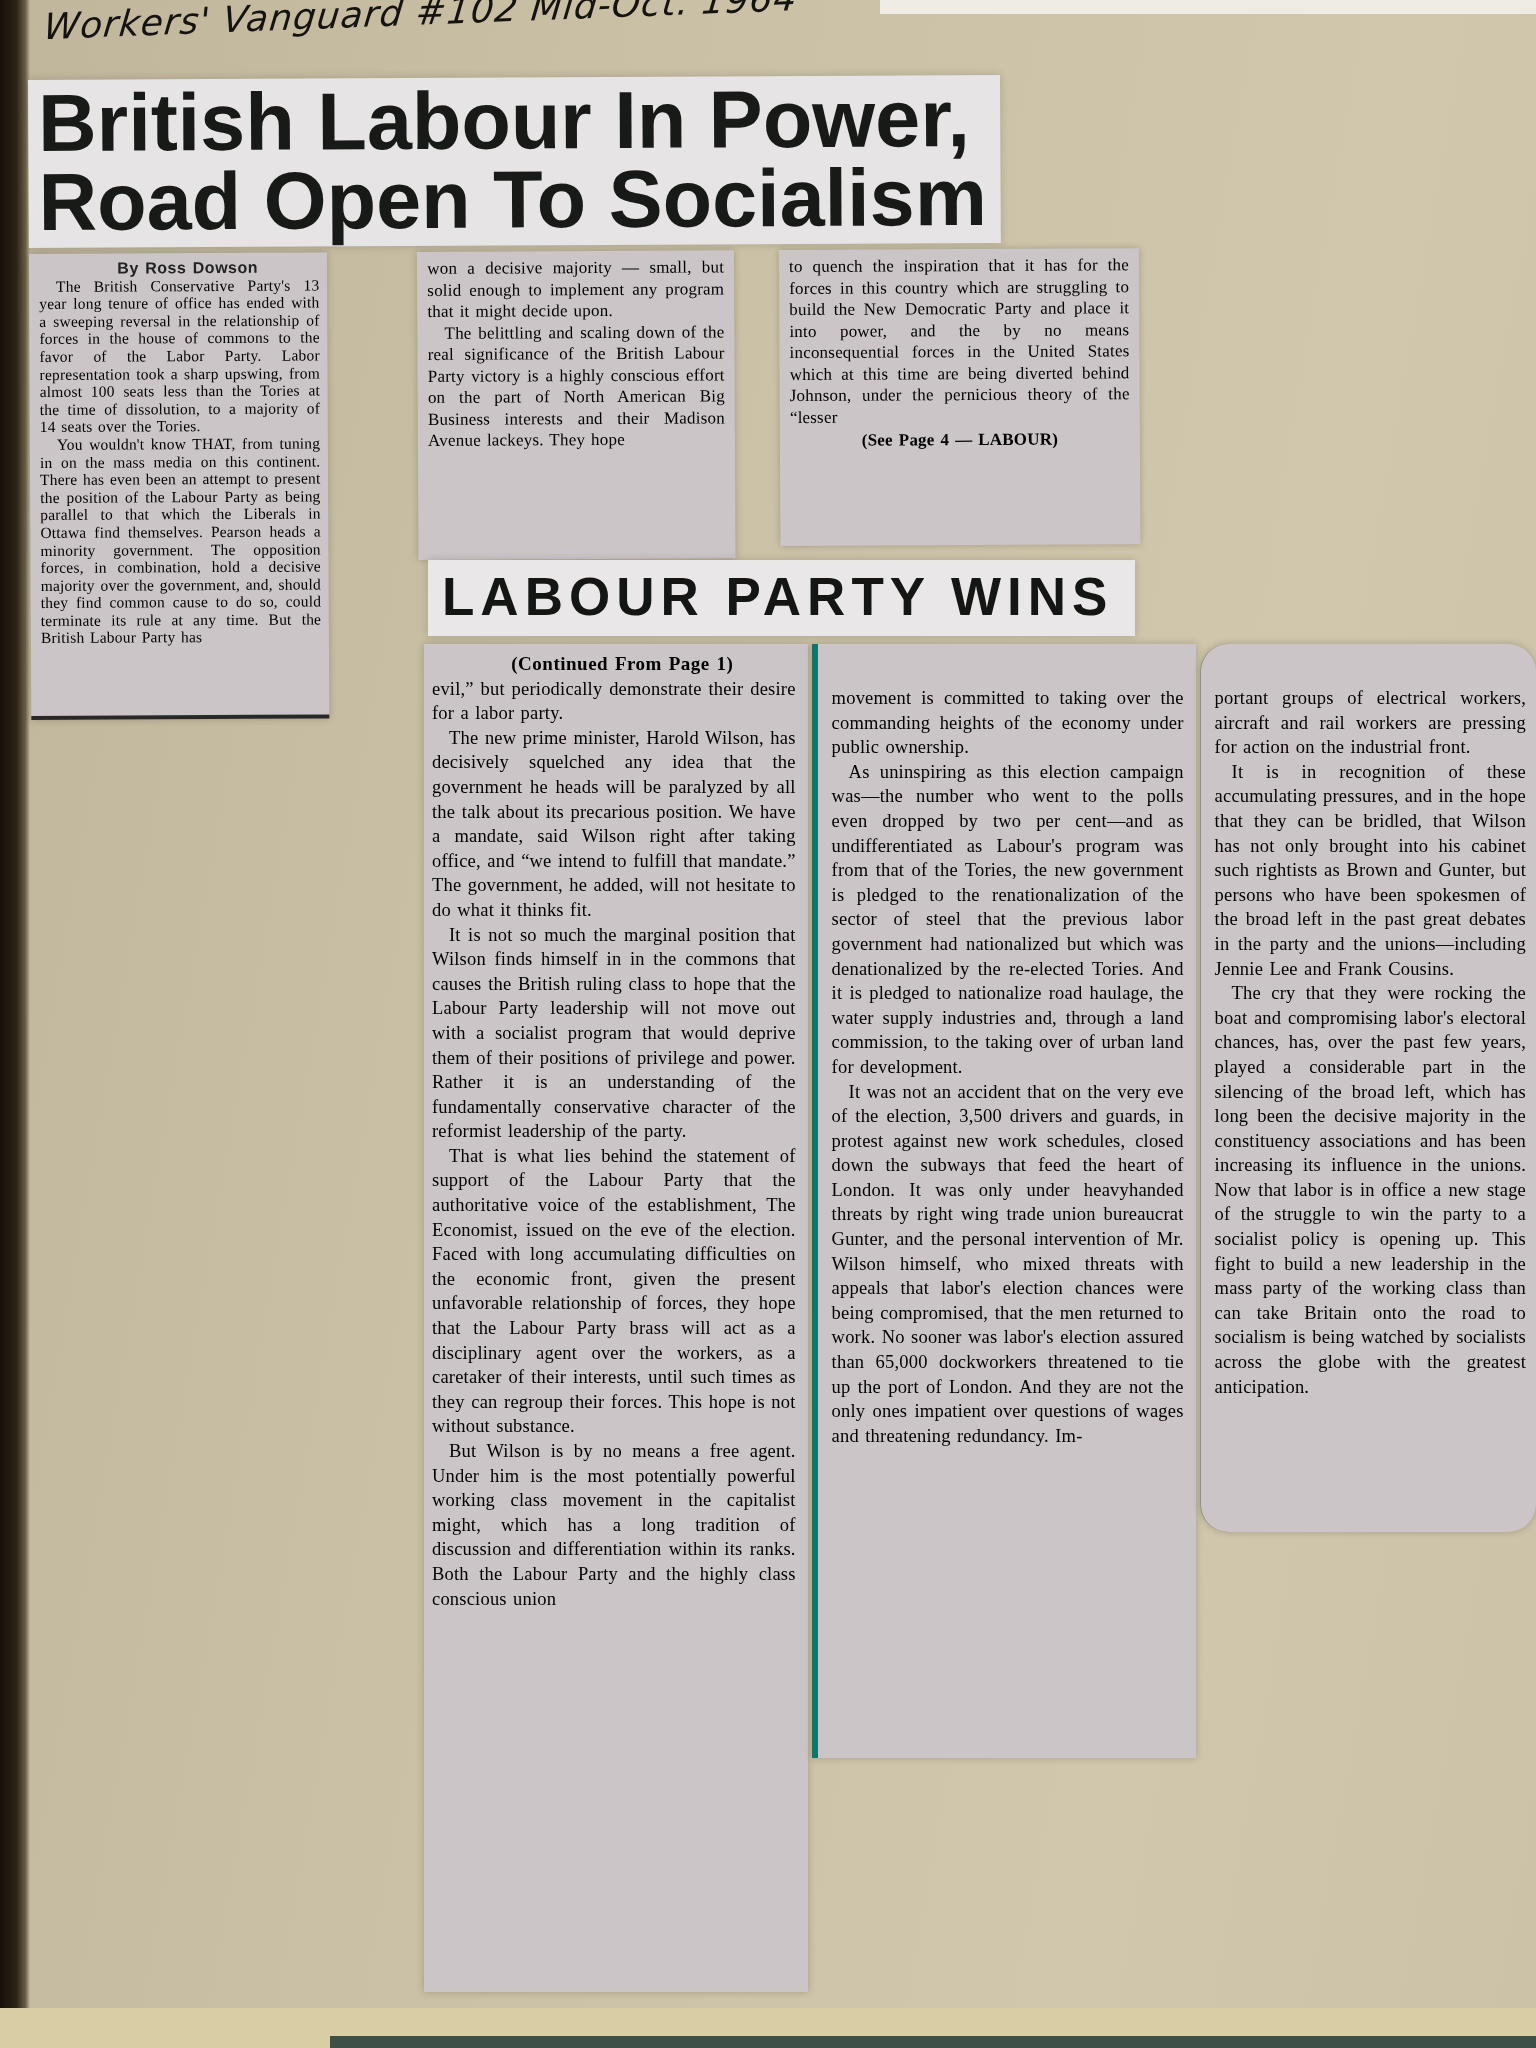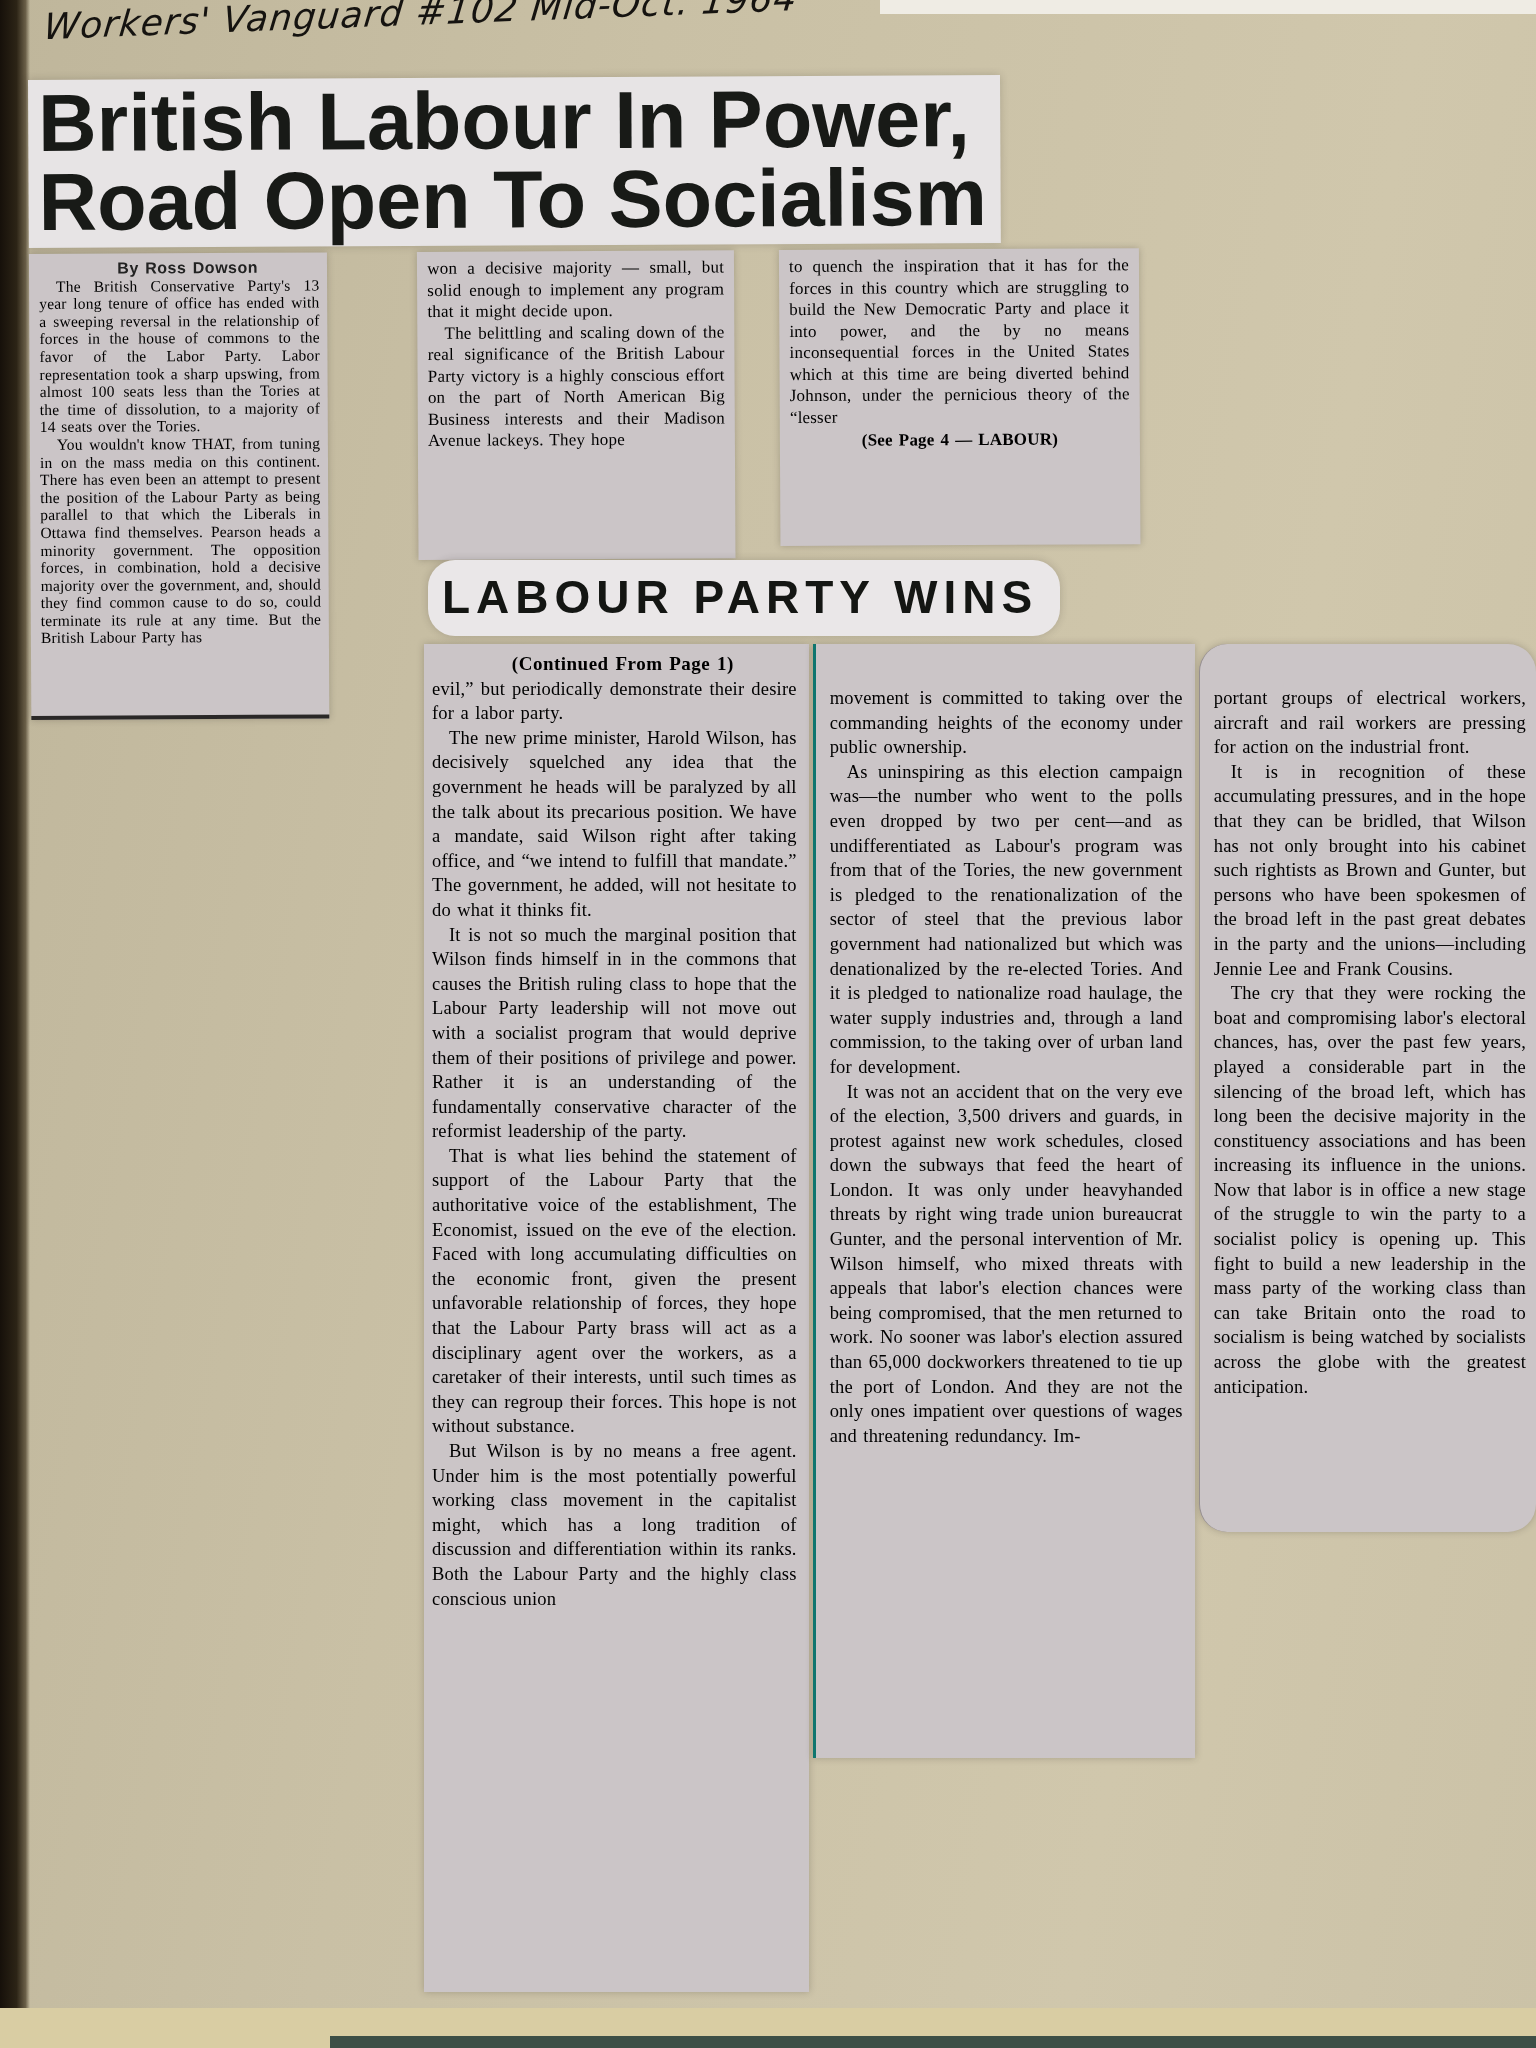--- a/index.html
+++ b/index.html
@@ -49,26 +49,26 @@
     font-size:17px;line-height:21.5px;}
   .byline{font-family:"Liberation Sans",sans-serif;font-weight:bold;font-size:16px;
     text-align:center;text-indent:0;margin-bottom:3px;letter-spacing:.5px;color:#222;}
   .jumpline{text-align:center;font-weight:bold;text-indent:0 !important;margin-top:2px !important;}
 
   
   .clipping2{left:424px;top:560px;width:1112px;}
   .headline2{display:inline-block;background:#eae7e8;box-shadow:0 0 8px rgba(40,35,30,.2);
     margin-left:4px;padding:6px 22px 8px 14px;
     font-family:"Liberation Sans",sans-serif;font-weight:bold;color:#141613;
-    font-size:46px;line-height:62px;letter-spacing:6px;white-space:nowrap;border-radius:27px;}
+    font-size:53px;line-height:62px;letter-spacing:6px;white-space:nowrap;}
   .a2-row{display:flex;align-items:flex-start;margin-top:8px;}
   .a2-col{font-size:18.5px;line-height:24.6px;}
   .a2-col1{width:376px;min-height:1310px;padding:8px 12px 30px 8px;}
   .a2-col2{width:364px;min-height:1048px;padding:42px 12px 24px 14px;margin-left:4px;
-    border-left:3px solid #0f766e;}
+    border-left:6px solid #0f766e;}
   .a2-col3{width:322px;min-height:822px;padding:42px 10px 24px 14px;margin-left:4px;
     border-left:1px solid #948d90;border-radius:28px;}
   .continued{text-align:center;font-weight:bold;font-size:19px;text-indent:0;
     margin-bottom:8px;letter-spacing:.5px;}
 </style>
 </head>
 <body>
 
 <div class="abs page-edge-left"></div>
 <div class="abs strip-top-right"></div>

